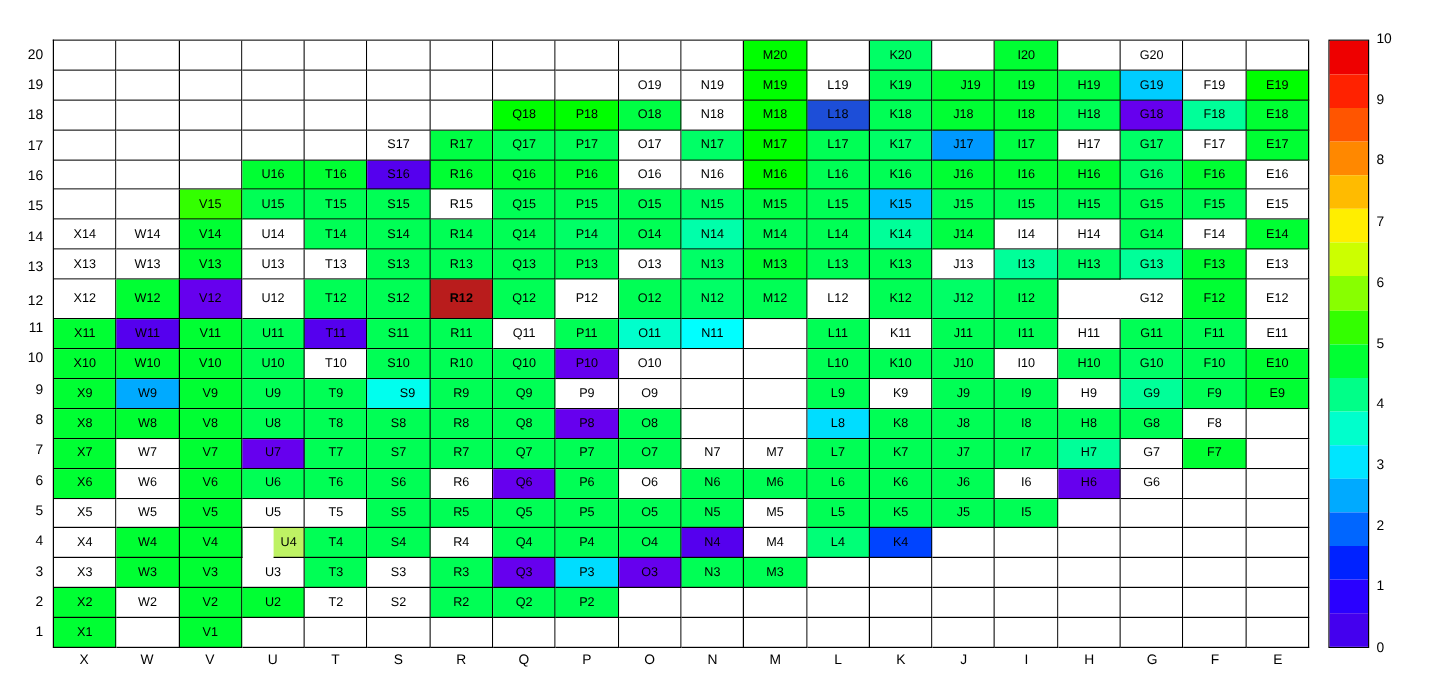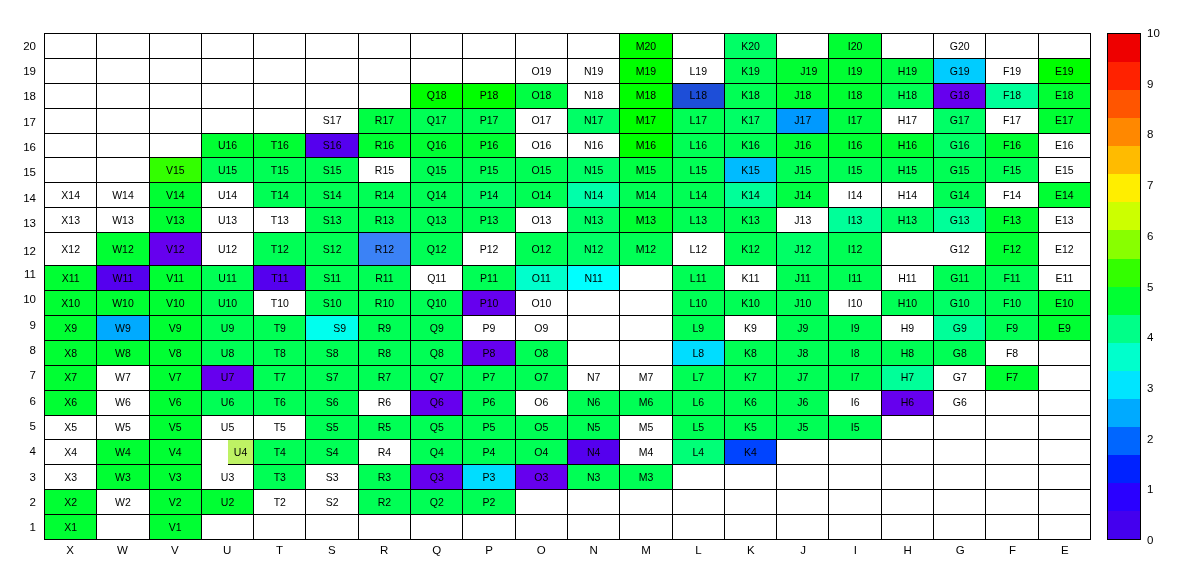--- a/index.html
+++ b/index.html
@@ -320,21 +320,21 @@
         <div class="cell" style="background: rgb(0, 255, 102);">H13</div>
         <div class="cell" style="background: rgb(0, 255, 153);">G13</div>
         <div class="cell" style="background: rgb(0, 255, 51);">F13</div>
         <div class="cell" style="background: rgb(255, 255, 255);">E13</div>
         <div class="cell" style="background: rgb(255, 255, 255);">X12</div>
         <div class="cell" style="background: rgb(0, 255, 51);">W12</div>
         <div class="cell" style="background: rgb(102, 0, 238);">V12</div>
         <div class="cell" style="background: rgb(255, 255, 255);">U12</div>
         <div class="cell" style="background: rgb(0, 255, 85);">T12</div>
         <div class="cell" style="background: rgb(0, 255, 85);">S12</div>
-        <div class="cell" style="background: #3b82f6;">R12</div>
+        <div class="cell" style="background: #b91c1c; font-weight: bold;">R12</div>
         <div class="cell" style="background: rgb(0, 255, 85);">Q12</div>
         <div class="cell" style="background: rgb(255, 255, 255);">P12</div>
         <div class="cell" style="background: rgb(0, 255, 85);">O12</div>
         <div class="cell" style="background: rgb(0, 255, 102);">N12</div>
         <div class="cell" style="background: rgb(0, 255, 85);">M12</div>
         <div class="cell" style="background: rgb(255, 255, 255);">L12</div>
         <div class="cell" style="background: rgb(0, 255, 85);">K12</div>
         <div class="cell" style="background: rgb(0, 255, 102);">J12</div>
         <div class="cell" style="background: rgb(0, 255, 85);">I12</div>
         <div class="cell" style="background: #5eead4; margin-top: 32px;">H12</div>

